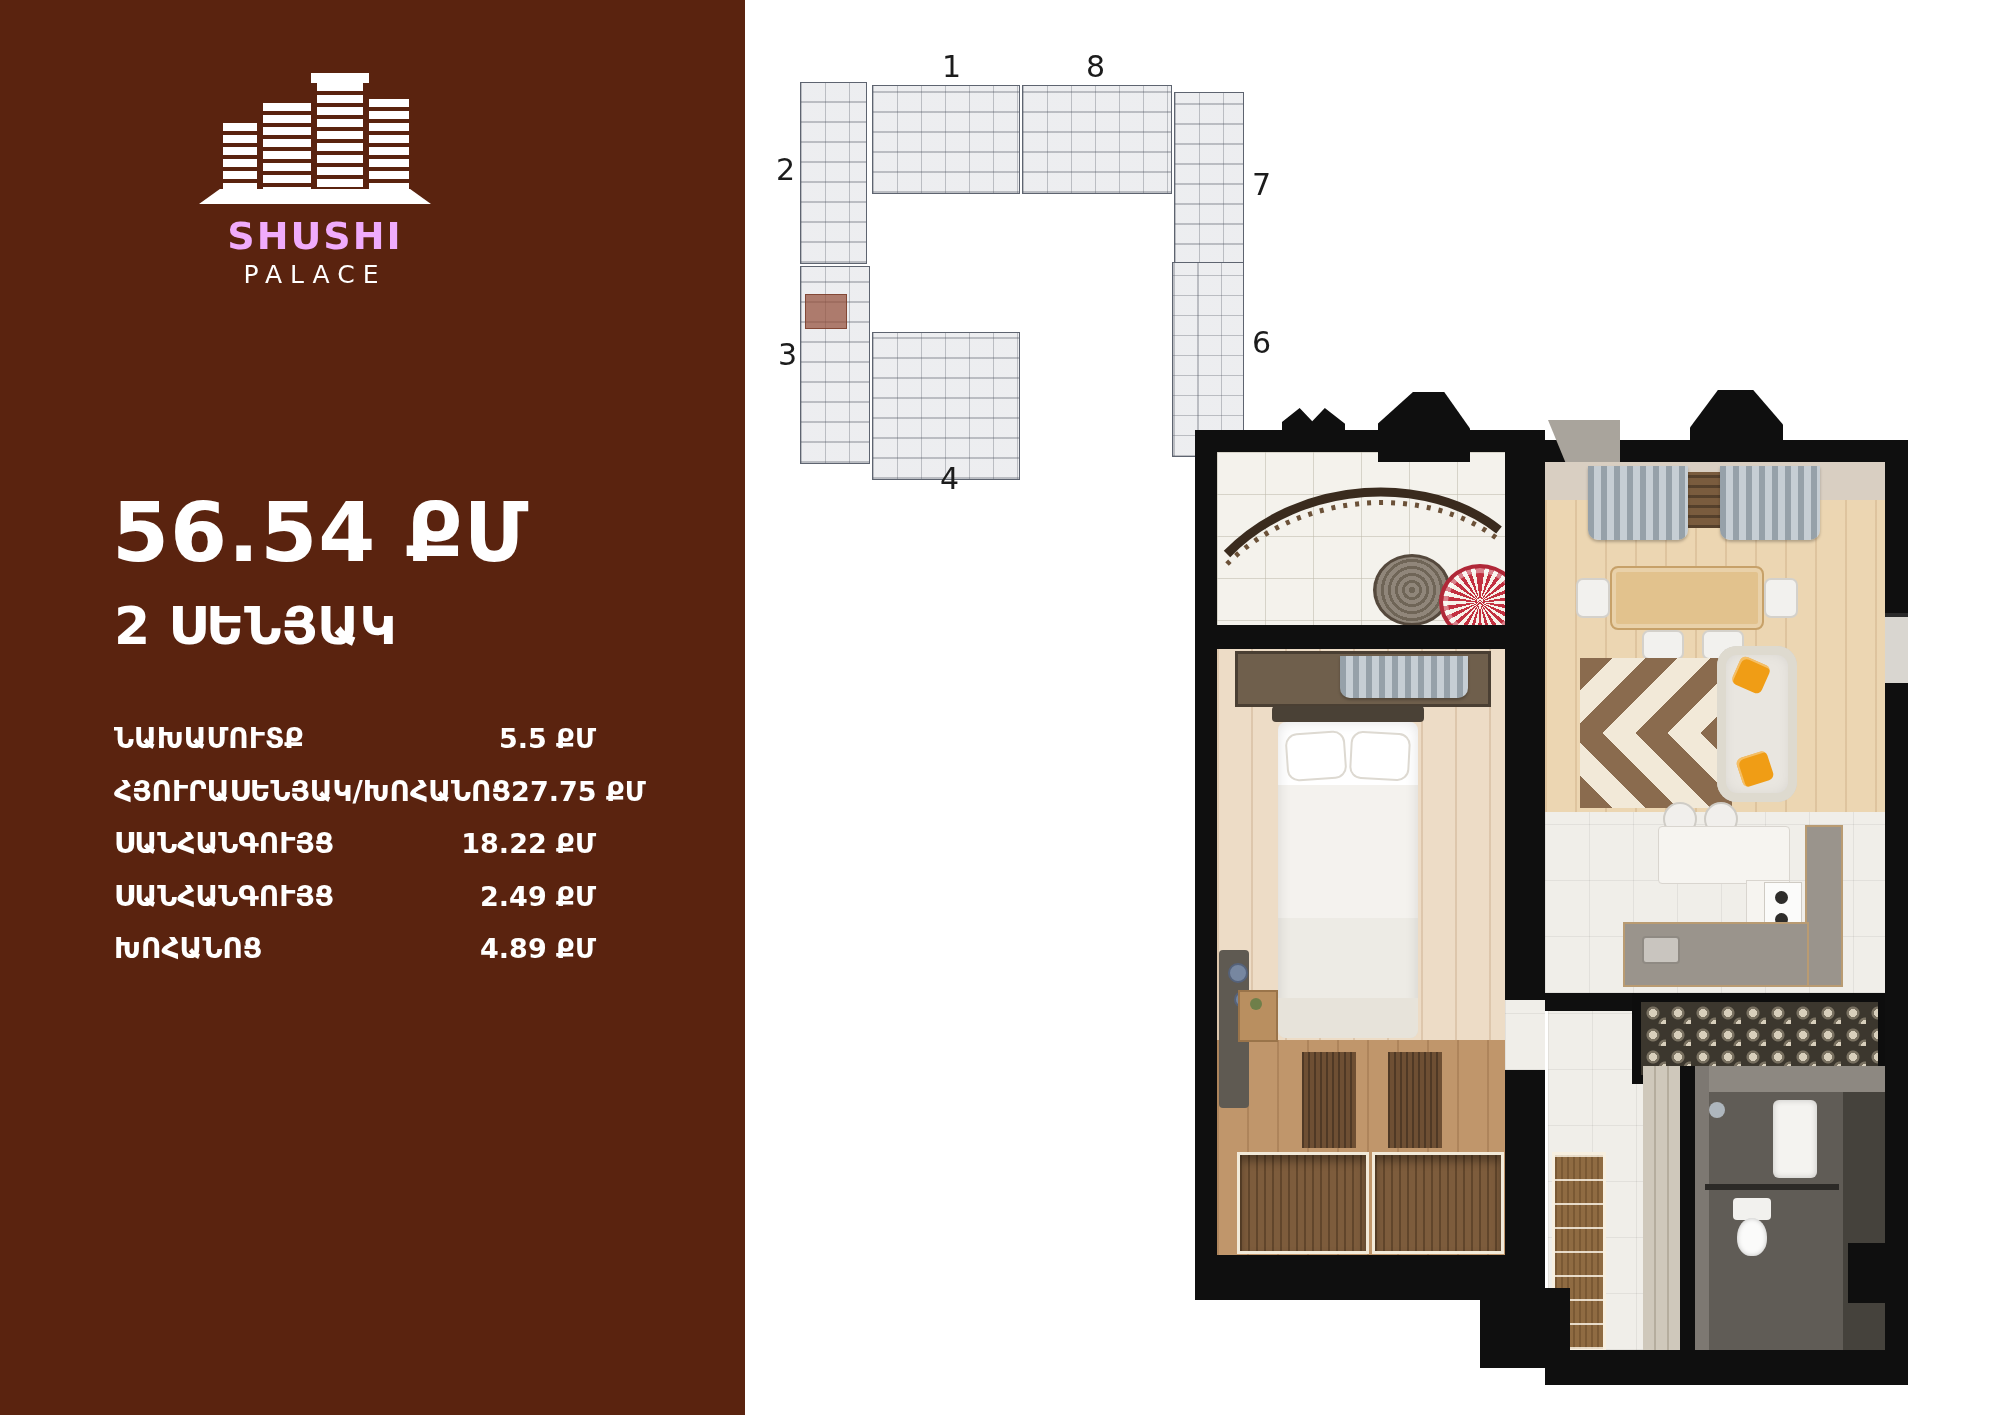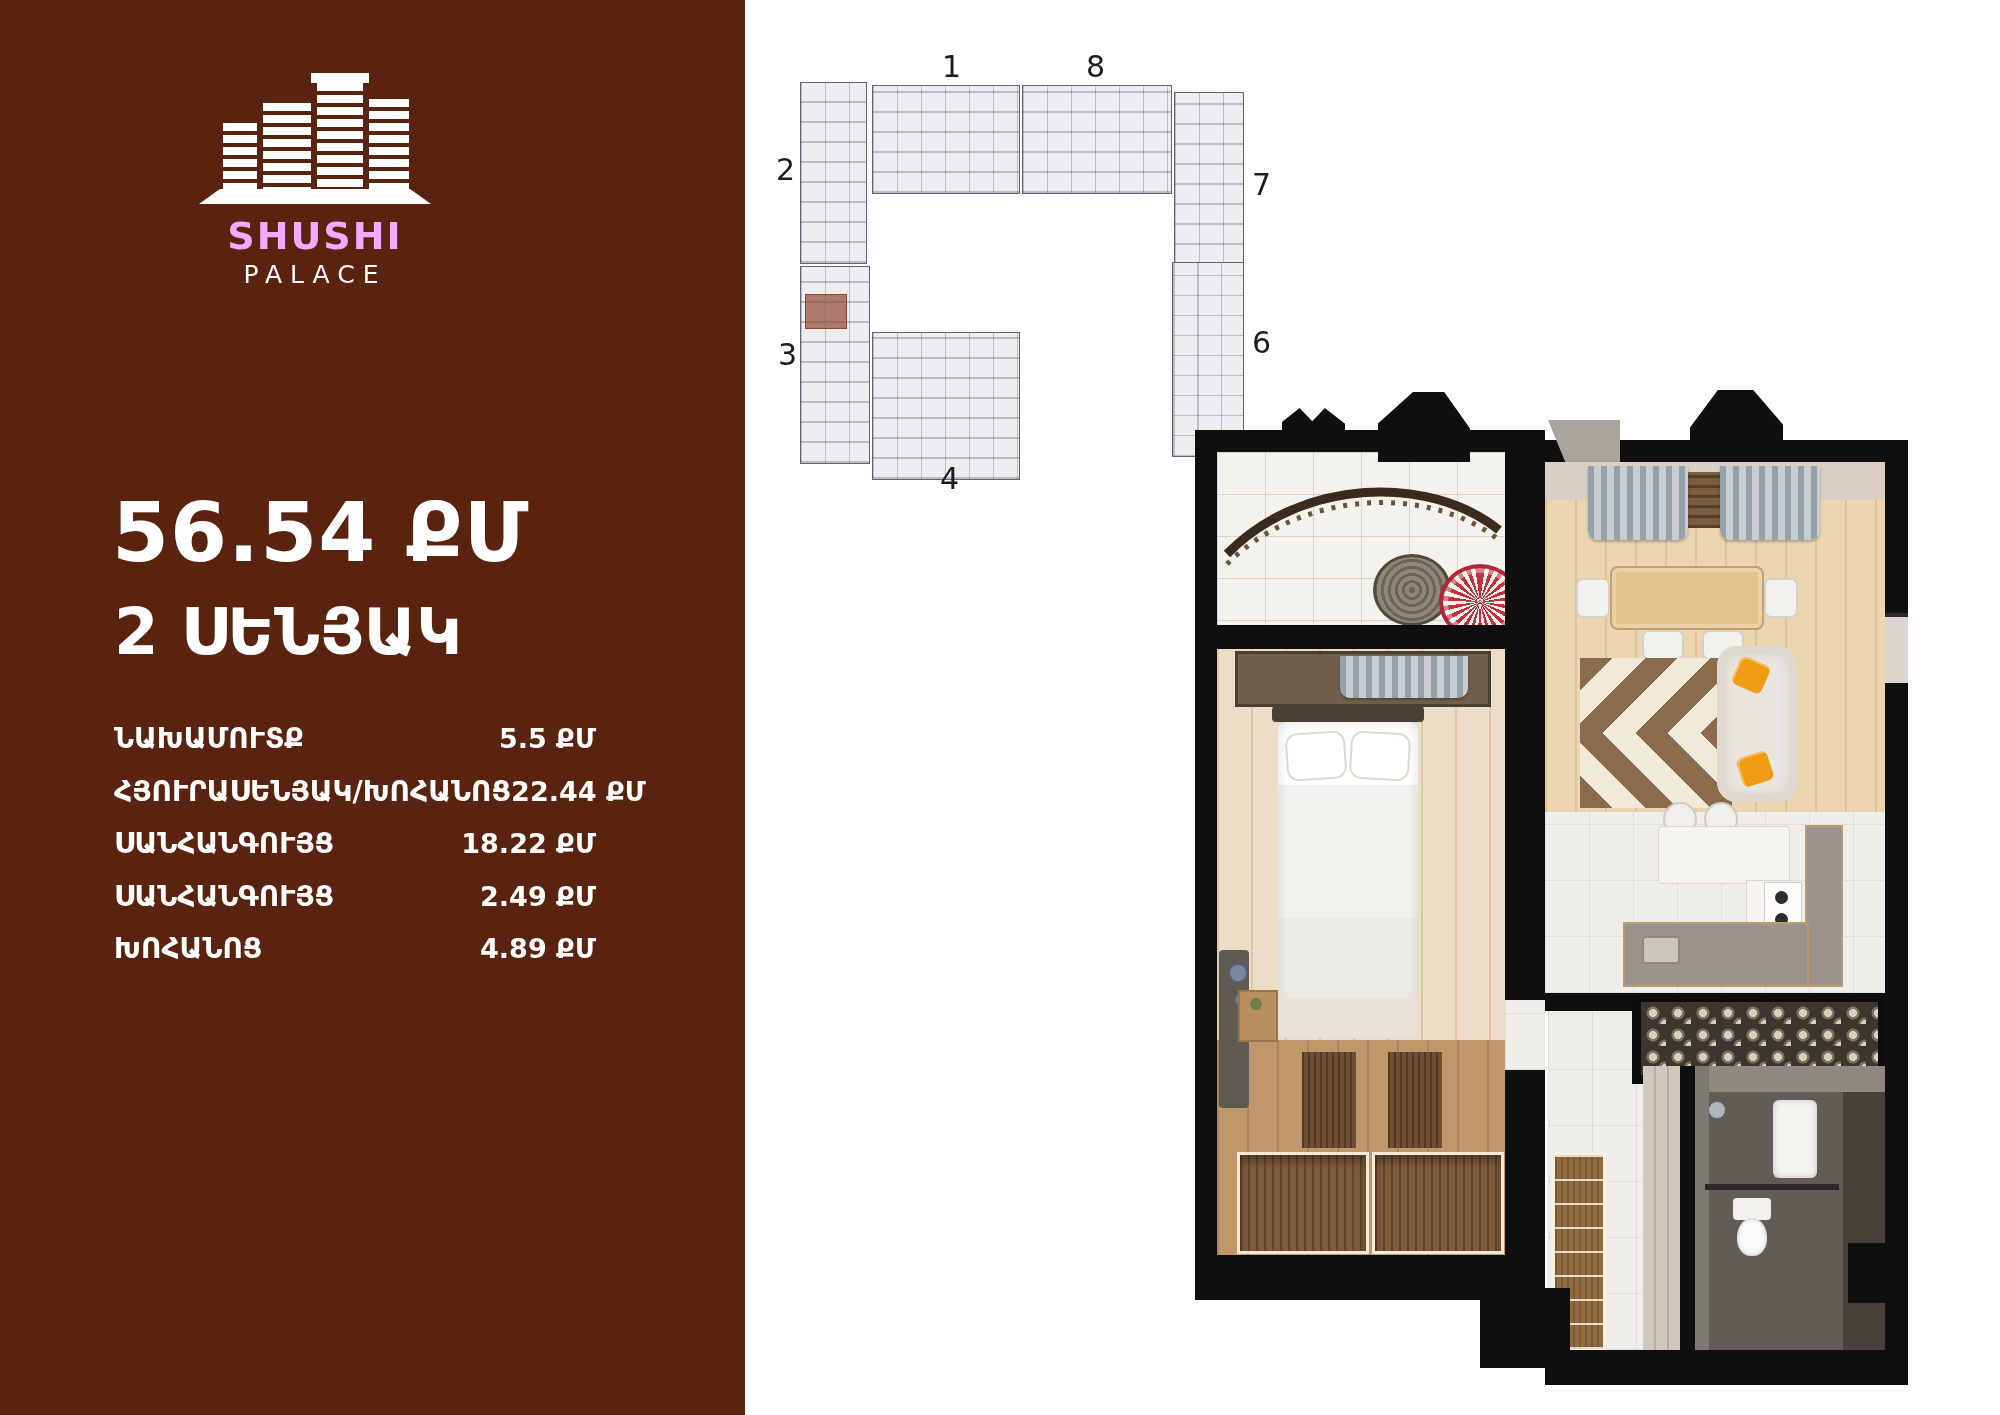--- a/index.html
+++ b/index.html
@@ -10,21 +10,21 @@
   #sidebar{left:0;top:0;width:745px;height:1415px;background:#5A230F;}
   .logo-wrap{left:185px;top:52px;width:260px;text-align:center;}
   .bicon{position:relative;width:240px;height:152px;margin:0 auto;}
   .bicon .tw{position:absolute;background-color:#fff;
        background-image:repeating-linear-gradient(180deg, rgba(90,35,15,0) 0 8px, #5A230F 8px 12px);}
   .bicon .base{position:absolute;left:4px;bottom:0;width:232px;height:15px;background:#fff;
        clip-path:polygon(9% 0,91% 0,100% 100%,0 100%);}
   .brand-name{color:#f0abfc;font-size:38px;font-weight:bold;letter-spacing:2px;margin-top:10px;}
   .brand-sub{color:#fff;font-size:25px;font-weight:normal;letter-spacing:8px;margin-top:2px;}
   .big-area{left:112px;top:492px;color:#fff;font-size:82px;font-weight:bold;letter-spacing:1px;line-height:1;}
-  .rooms-count{left:114px;top:600px;color:#fff;font-size:64px;font-weight:bold;line-height:1;}
+  .rooms-count{left:114px;top:600px;color:#fff;font-size:52px;font-weight:bold;line-height:1;}
   .area-table{left:114px;top:722px;width:482px;}
   .arow{display:flex;justify-content:space-between;align-items:baseline;height:52.5px;color:#fff;}
   .arow .lbl{font-size:28px;font-weight:bold;white-space:nowrap;}
   .arow .val{font-size:27px;font-weight:bold;white-space:nowrap;}
   
   #siteplan{left:760px;top:40px;width:520px;height:450px;}
   .blk{position:absolute;background-color:#fdfdfe;border:1.5px solid #5e6470;
        background-image:
         repeating-linear-gradient(90deg, rgba(70,76,88,.30) 0 1.5px, rgba(0,0,0,0) 1.5px 24px),
         repeating-linear-gradient(0deg, rgba(70,76,88,.30) 0 1.5px, rgba(0,0,0,0) 1.5px 20px),
@@ -114,21 +114,21 @@
     <div class="abs big-area">56.54 ՔՄ</div>
     <div class="abs rooms-count">2 ՍԵՆՅԱԿ</div>
 
     <div class="abs area-table">
       <div class="arow">
         <span class="lbl">ՆԱԽԱՄՈՒՏՔ</span>
         <span class="val">5.5 ՔՄ</span>
       </div>
       <div class="arow">
         <span class="lbl">ՀՅՈՒՐԱՍԵՆՅԱԿ/ԽՈՀԱՆՈՑ</span>
-        <span class="val">22.44 ՔՄ</span>
+        <span class="val">27.75 ՔՄ</span>
       </div>
       <div class="arow">
         <span class="lbl">ՍԱՆՀԱՆԳՈՒՅՑ</span>
         <span class="val">18.22 ՔՄ</span>
       </div>
       <div class="arow">
         <span class="lbl">ՍԱՆՀԱՆԳՈՒՅՑ</span>
         <span class="val">2.49 ՔՄ</span>
       </div>
       <div class="arow">

